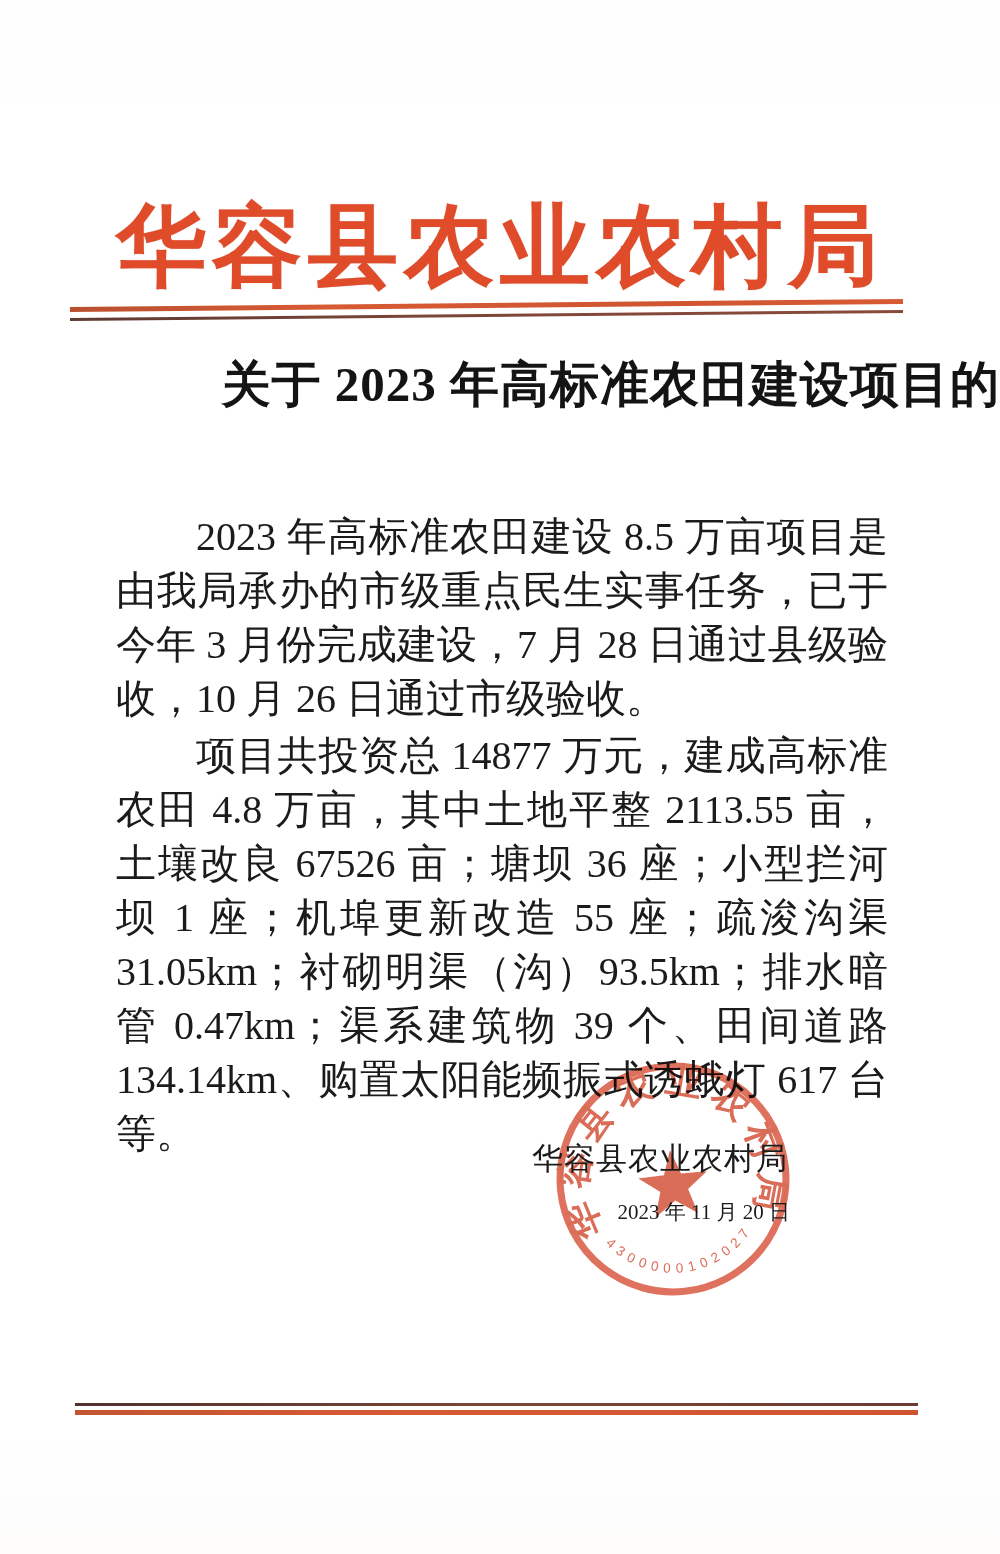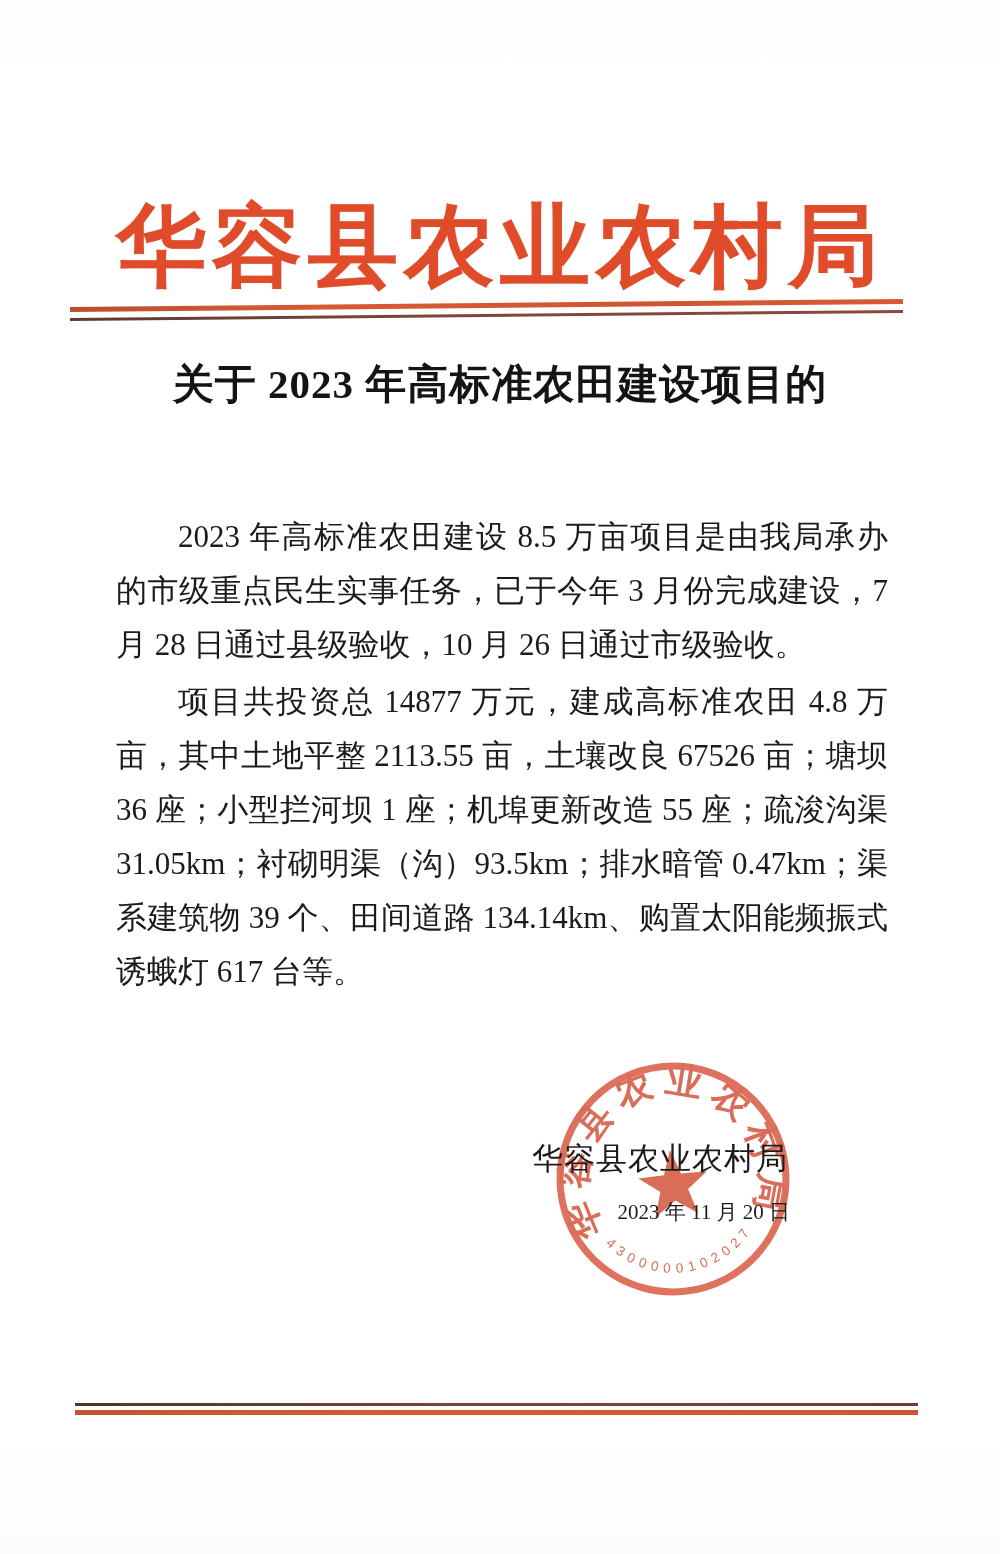--- a/index.html
+++ b/index.html
@@ -21,26 +21,26 @@
     transform:rotate(-0.55deg); }
   .rule-top-thin { top:314px; left:70px; width:833px; height:3px;
     background:linear-gradient(90deg,#5e3a32,#7e4638 45%,#8a4a3a);
     transform:rotate(-0.55deg); }
   .rule-bottom-thin { top:1403px; left:75px; width:843px; height:3px;
     background:linear-gradient(90deg,#4f332e,#7e4638 50%,#6b3c33); }
   .rule-bottom-thick { top:1410px; left:75px; width:843px; height:5px;
     background:linear-gradient(90deg,#c25530,#d85a35 40%,#cf5530); }
   .doc-title {
     position:absolute; top:356px; left:0; width:100%;
-    text-align:center; font-size:41px; font-weight:700;
+    text-align:right; font-size:49px; font-weight:700;
     color:#141414; line-height:57px; letter-spacing:1px; white-space:nowrap;
   }
   .doc-body {
     position:absolute; top:510px; left:116px; width:772px;
-    font-size:31px; line-height:54px; color:#1b1b1b;
+    font-size:40px; line-height:54px; color:#1b1b1b;
     text-align:justify; text-justify:inter-ideograph;
   }
   .doc-body p { text-indent:2em; margin-bottom:3px; }
   .signature-org {
     position:absolute; top:1138px; right:212px;
     font-size:31px; color:#1b1b1b; letter-spacing:1px; z-index:3; white-space:nowrap;
   }
   .signature-date {
     position:absolute; top:1198px; right:210px;
     font-size:21px; color:#1b1b1b; z-index:3; white-space:nowrap;

